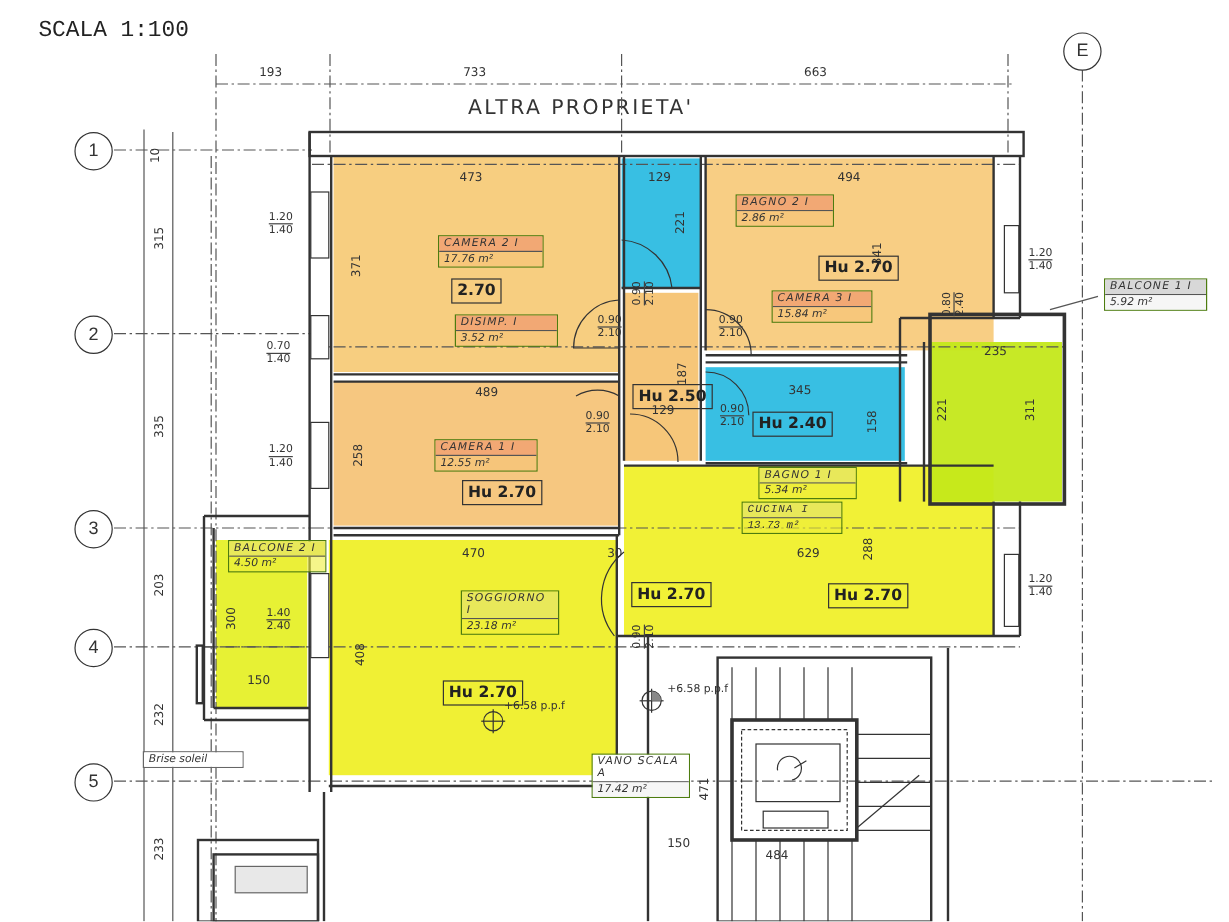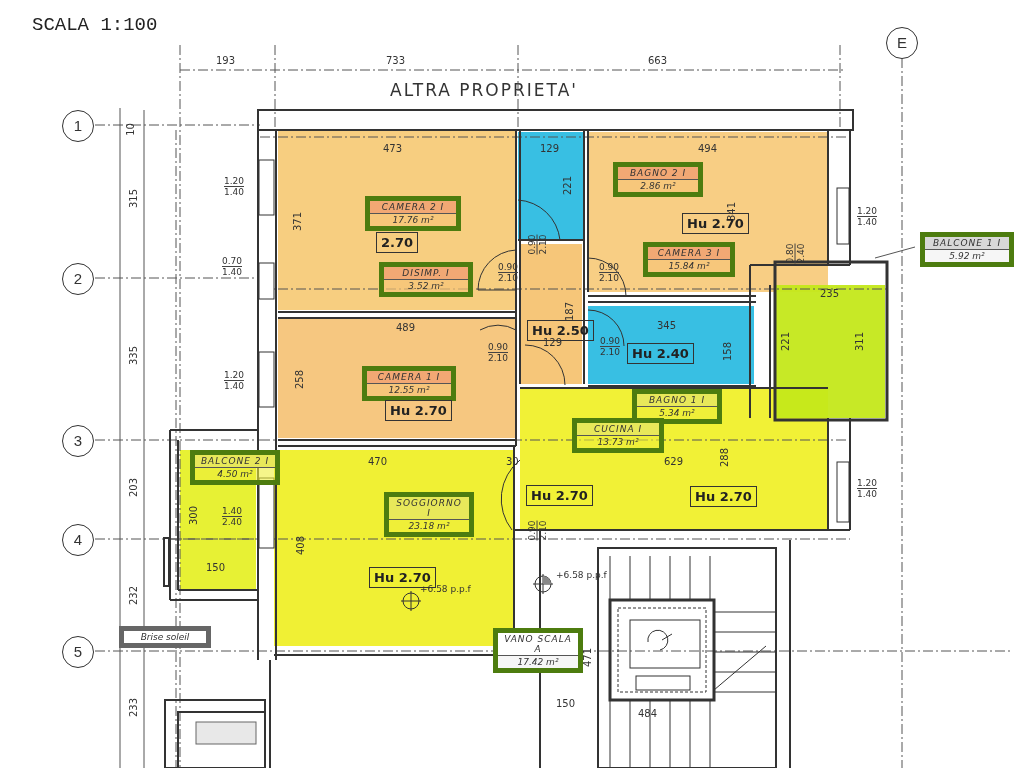--- a/index.html
+++ b/index.html
@@ -1,20 +1,20 @@
 <!DOCTYPE html>
 <html><head>
 <meta charset="utf-8">
 <style>
   html, body { margin:0; padding:0; background:#ffffff; }
   body { width:1024px; height:768px; position:relative; overflow:hidden; font-family:"DejaVu Sans", sans-serif; }
   .scale-title { position:absolute; left:32px; top:14px; font-family:Liberation Mono, monospace; font-size:19px; color:#222; }
   .altra { position:absolute; left:390px; top:80px; font-size:17px; letter-spacing:2px; color:#333; font-family:"DejaVu Sans", sans-serif; }
   svg.plan { position:absolute; left:0; top:0; }
-  .lbl { position:absolute; font-size:9px; font-style:italic; color:#333; text-align:center; border:5px solid #4d7c0f; }
+  .lbl { position:absolute; font-size:9px; font-style:italic; color:#333; border:1px solid #4d7c0f; }
   .lbl .nm { display:block; padding:1px 4px; border-bottom:1px solid #555; letter-spacing:1px; }
   .lbl .ar { display:block; padding:1px 4px; }
   .lbl.orange .nm { background:#f2a874; }
   .lbl.orange .ar { background:rgba(246,196,120,0.7); }
   .lbl.yellow .nm { background:#e8e85a; }
   .lbl.yellow .ar { background:rgba(238,238,60,0.6); }
   .lbl.grey .nm { background:#d8d8d8;font-style:italic; }
   .lbl.grey .ar { background:#f6f6f6; }
   .hbox { position:absolute; font-size:13px; font-weight:bold; border:1.5px solid #333; padding:2px 4px; color:#222; background:transparent; }
   .dim { position:absolute; font-size:10px; color:#333; font-family:"DejaVu Sans", sans-serif; }
@@ -170,31 +170,31 @@
 
 <div class="axis" style="left:62px;top:110px;">1</div>
 <div class="axis" style="left:62px;top:263px;">2</div>
 <div class="axis" style="left:62px;top:425px;">3</div>
 <div class="axis" style="left:62px;top:524px;">4</div>
 <div class="axis" style="left:62px;top:636px;">5</div>
 <div class="axis" style="left:886px;top:27px;">E</div>
 
 <div class="dim" style="left:216px;top:55px;">193</div>
 <div class="dim" style="left:386px;top:55px;">733</div>
-<div class="dim" style="left:648px;top:55px;">663</div>
+<div class="dim" style="left:670px;top:55px;">663</div>
 
 <div class="dimv" style="left:124px;top:124px;">10</div>
 <div class="dimv" style="left:124px;top:193px;">315</div>
 <div class="dimv" style="left:124px;top:350px;">335</div>
 <div class="dimv" style="left:124px;top:482px;">203</div>
 <div class="dimv" style="left:124px;top:590px;">232</div>
 <div class="dimv" style="left:124px;top:702px;">233</div>
 
 <div class="frac" style="left:224px;top:176px;"><span class="t">1.20</span><span>1.40</span></div>
-<div class="frac" style="left:222px;top:256px;"><span class="t">0.70</span><span>1.40</span></div>
+<div class="frac" style="left:222px;top:284px;"><span class="t">0.70</span><span>1.40</span></div>
 <div class="frac" style="left:224px;top:370px;"><span class="t">1.20</span><span>1.40</span></div>
 <div class="frac" style="left:857px;top:206px;"><span class="t">1.20</span><span>1.40</span></div>
 <div class="frac" style="left:857px;top:478px;"><span class="t">1.20</span><span>1.40</span></div>
 
 <div class="frac" style="left:498px;top:262px;"><span class="t">0.90</span><span>2.10</span></div>
 <div class="frac" style="left:599px;top:262px;"><span class="t">0.90</span><span>2.10</span></div>
 <div class="frac" style="left:488px;top:342px;"><span class="t">0.90</span><span>2.10</span></div>
 <div class="frac" style="left:600px;top:336px;"><span class="t">0.90</span><span>2.10</span></div>
 <div class="frac" style="left:785px;top:243px;transform:rotate(-90deg);"><span class="t">0.80</span><span>2.40</span></div>
 <div class="frac" style="left:527px;top:234px;transform:rotate(-90deg);"><span class="t">0.90</span><span>2.10</span></div>
@@ -249,30 +249,30 @@
 <div class="dimv" style="left:560px;top:306px;">187</div>
 
 <div class="dim" style="left:657px;top:320px;">345</div>
 <div class="hbox" style="left:627px;top:343px;">Hu 2.40</div>
 <div class="dimv" style="left:718px;top:346px;">158</div>
 <div class="lbl yellow" style="left:632px;top:389px;width:80px;">
     <span class="nm">BAGNO 1 I</span>
     <span class="ar">5.34 m²</span>
   </div>
 
-<div class="lbl yellow" style="left:572px;top:418px;width:82px;">
+<div class="lbl yellow" style="left:618px;top:418px;width:82px;font-family:Liberation Mono, monospace;">
     <span class="nm">CUCINA I</span>
     <span class="ar">13.73 m²</span>
   </div>
 <div class="dim" style="left:664px;top:456px;">629</div>
 <div class="dimv" style="left:715px;top:452px;">288</div>
 <div class="hbox" style="left:526px;top:485px;">Hu 2.70</div>
 <div class="hbox" style="left:690px;top:486px;">Hu 2.70</div>
 
-<div class="dim" style="left:368px;top:456px;">470</div>
+<div class="dim" style="left:385px;top:456px;">470</div>
 <div class="dim" style="left:506px;top:456px;">30</div>
 <div class="lbl yellow" style="left:384px;top:492px;width:80px;">
     <span class="nm">SOGGIORNO I</span>
     <span class="ar">23.18 m²</span>
   </div>
 <div class="dimv" style="left:291px;top:540px;">408</div>
 <div class="hbox" style="left:369px;top:567px;">Hu 2.70</div>
 <div class="small" style="left:420px;top:584px;">+6.58 p.p.f</div>
 
 <div class="lbl yellow" style="left:190px;top:450px;width:80px;">

